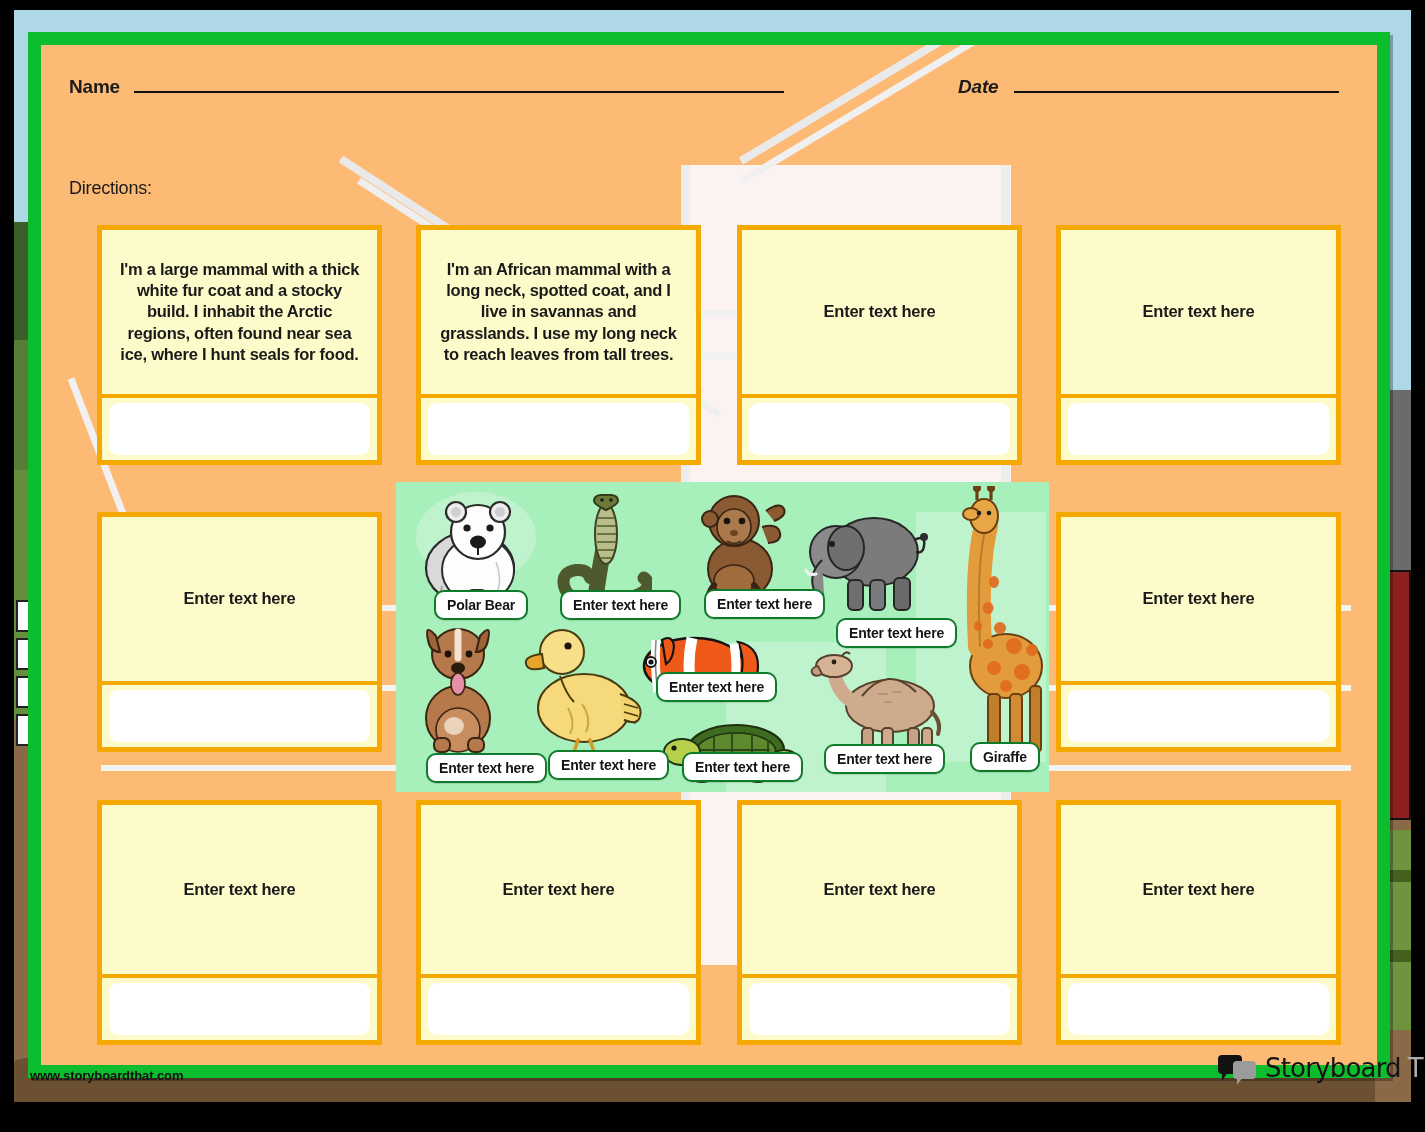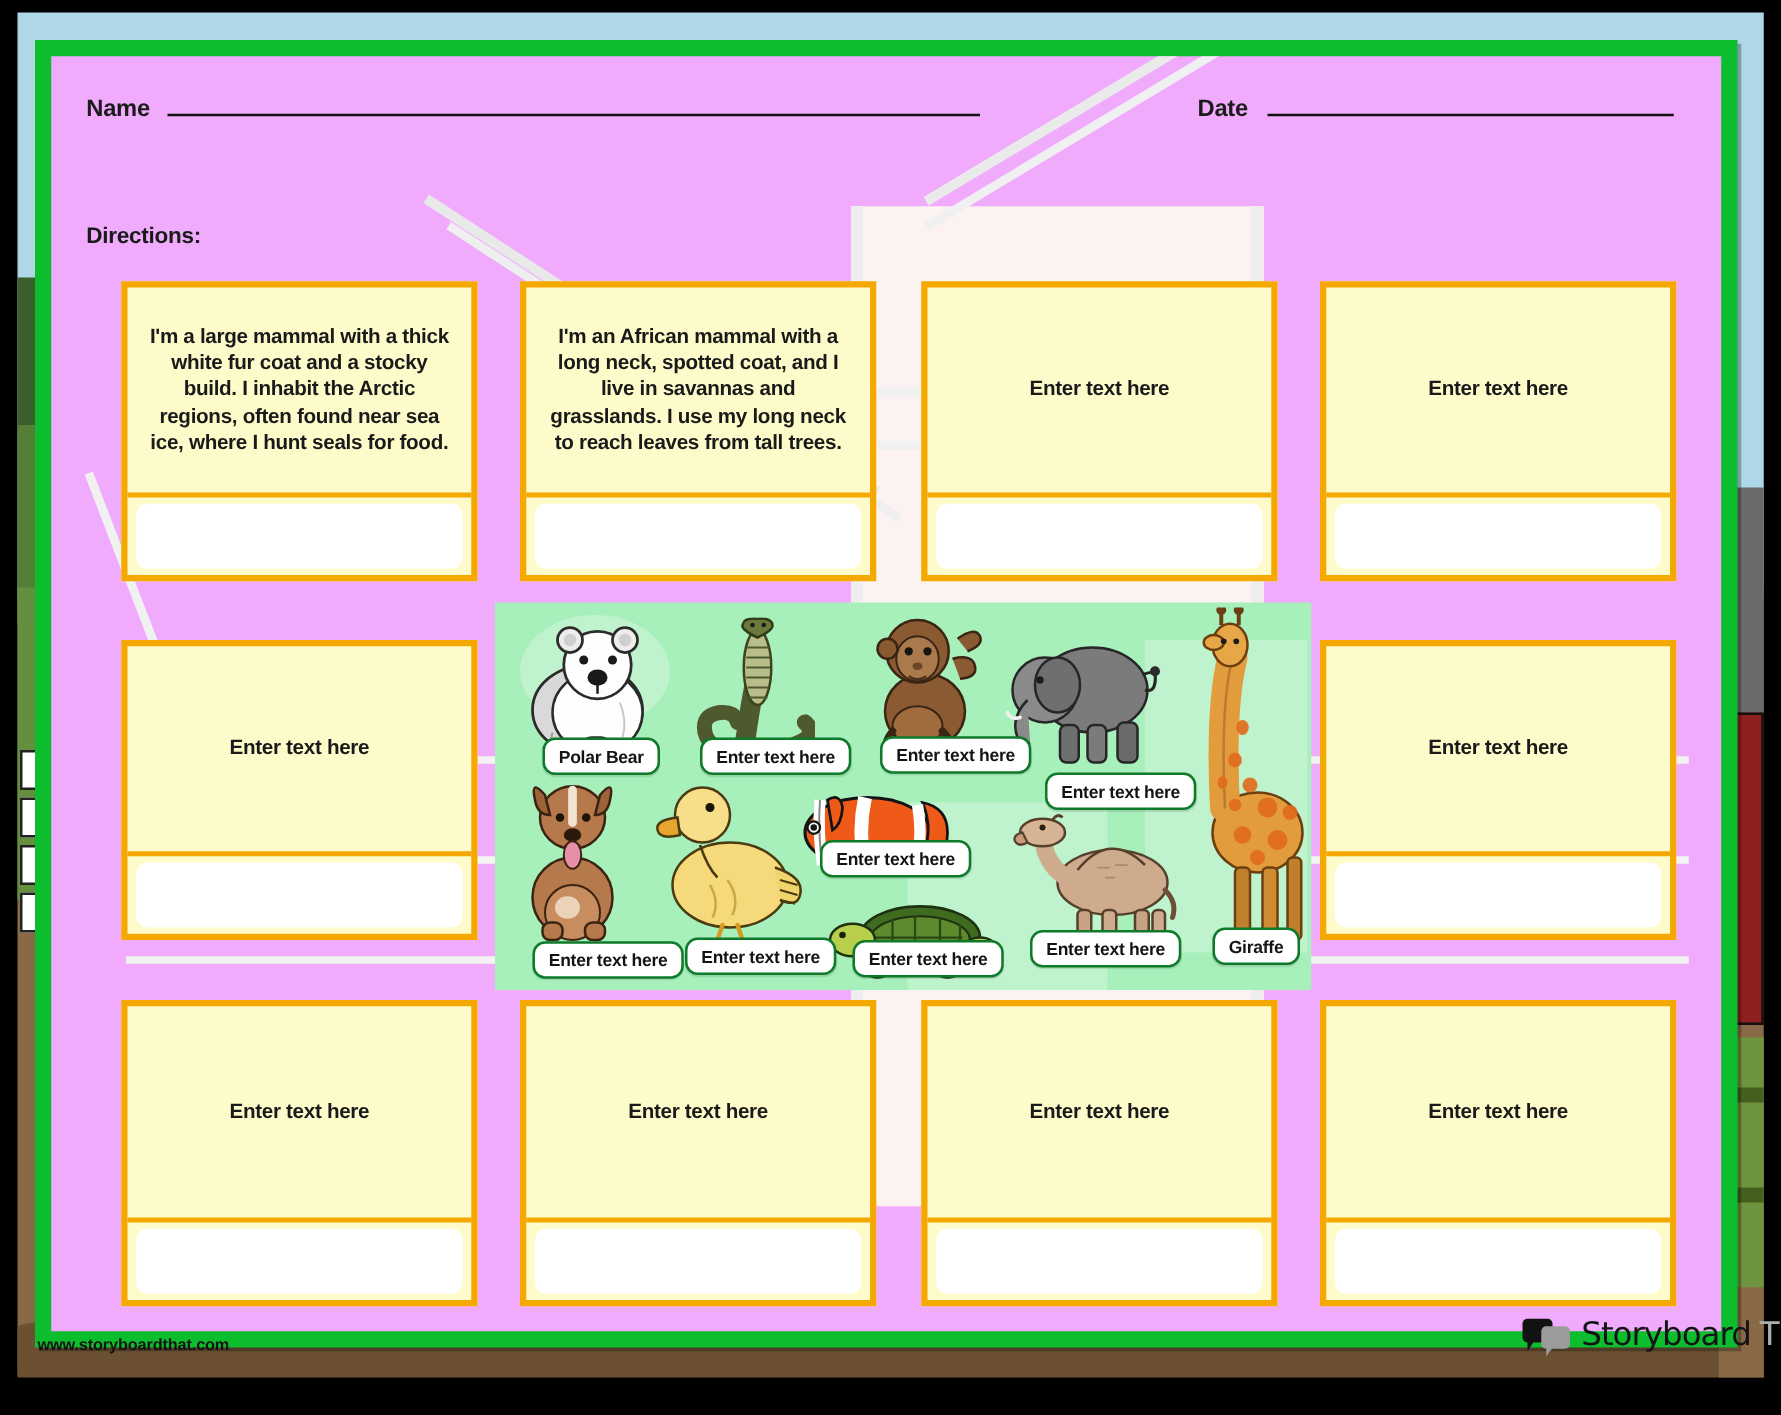--- a/index.html
+++ b/index.html
@@ -88,21 +88,21 @@
     position: absolute;
     left: 28px; top: 32px;
     width: 1362px; height: 1046px;
     background: #0cbe2e;
     padding: 13px;
     box-shadow: 3px 3px 0 rgba(0,0,0,.28);
   }
   #sheet {
     position: relative;
     width: 100%; height: 100%;
-    background: #f0abfc;
+    background: #fdba74;
     overflow: hidden;
   }
 
   
   .wm { position: absolute; pointer-events: none; }
   .wm-roof-l {
     left: 300px; top: 110px; width: 430px; height: 8px;
     background: #e9e9e9; transform: rotate(33deg); transform-origin: left center;
   }
   .wm-roof-l2 {
@@ -144,21 +144,21 @@
   .field-label {
     font-size: 19px; font-weight: bold; color: #1b1b1b;
     letter-spacing: -0.2px;
   }
   .field-line {
     border-bottom: 2px solid #111;
     height: 20px;
   }
   #name-field { left: 28px; }
   #name-field .field-line { width: 650px; margin-left: 14px; }
-  #date-field { left: 917px; }
+  #date-field { left: 917px; font-style: italic; }
   #date-field .field-line { width: 325px; margin-left: 16px; }
 
   
   #title-pill {
     position: absolute; left: 388px; top: 73px;
     width: 578px; height: 63px;
     background: #faf2b0;
     border: 6px solid #0c0c0c;
     border-radius: 34px;
     box-shadow: 5px 5px 0 #0c0c0c;
@@ -169,21 +169,21 @@
     font-size: 40px; font-weight: bold;
     color: #121212;
     letter-spacing: 0.5px;
     text-shadow: 1.5px 1.5px 0 rgba(0,0,0,.35);
     white-space: nowrap;
   }
 
   
   #directions {
     position: absolute; left: 28px; top: 133px;
-    font-size: 18px; font-weight: bold; color: #1b1b1b;
+    font-size: 18px; font-weight: normal; color: #1b1b1b;
     letter-spacing: -0.2px;
   }
 
   
   .card {
     position: absolute;
     border: 5px solid #f5a800;
     background: #fdfbc9;
     display: flex; flex-direction: column;
   }

